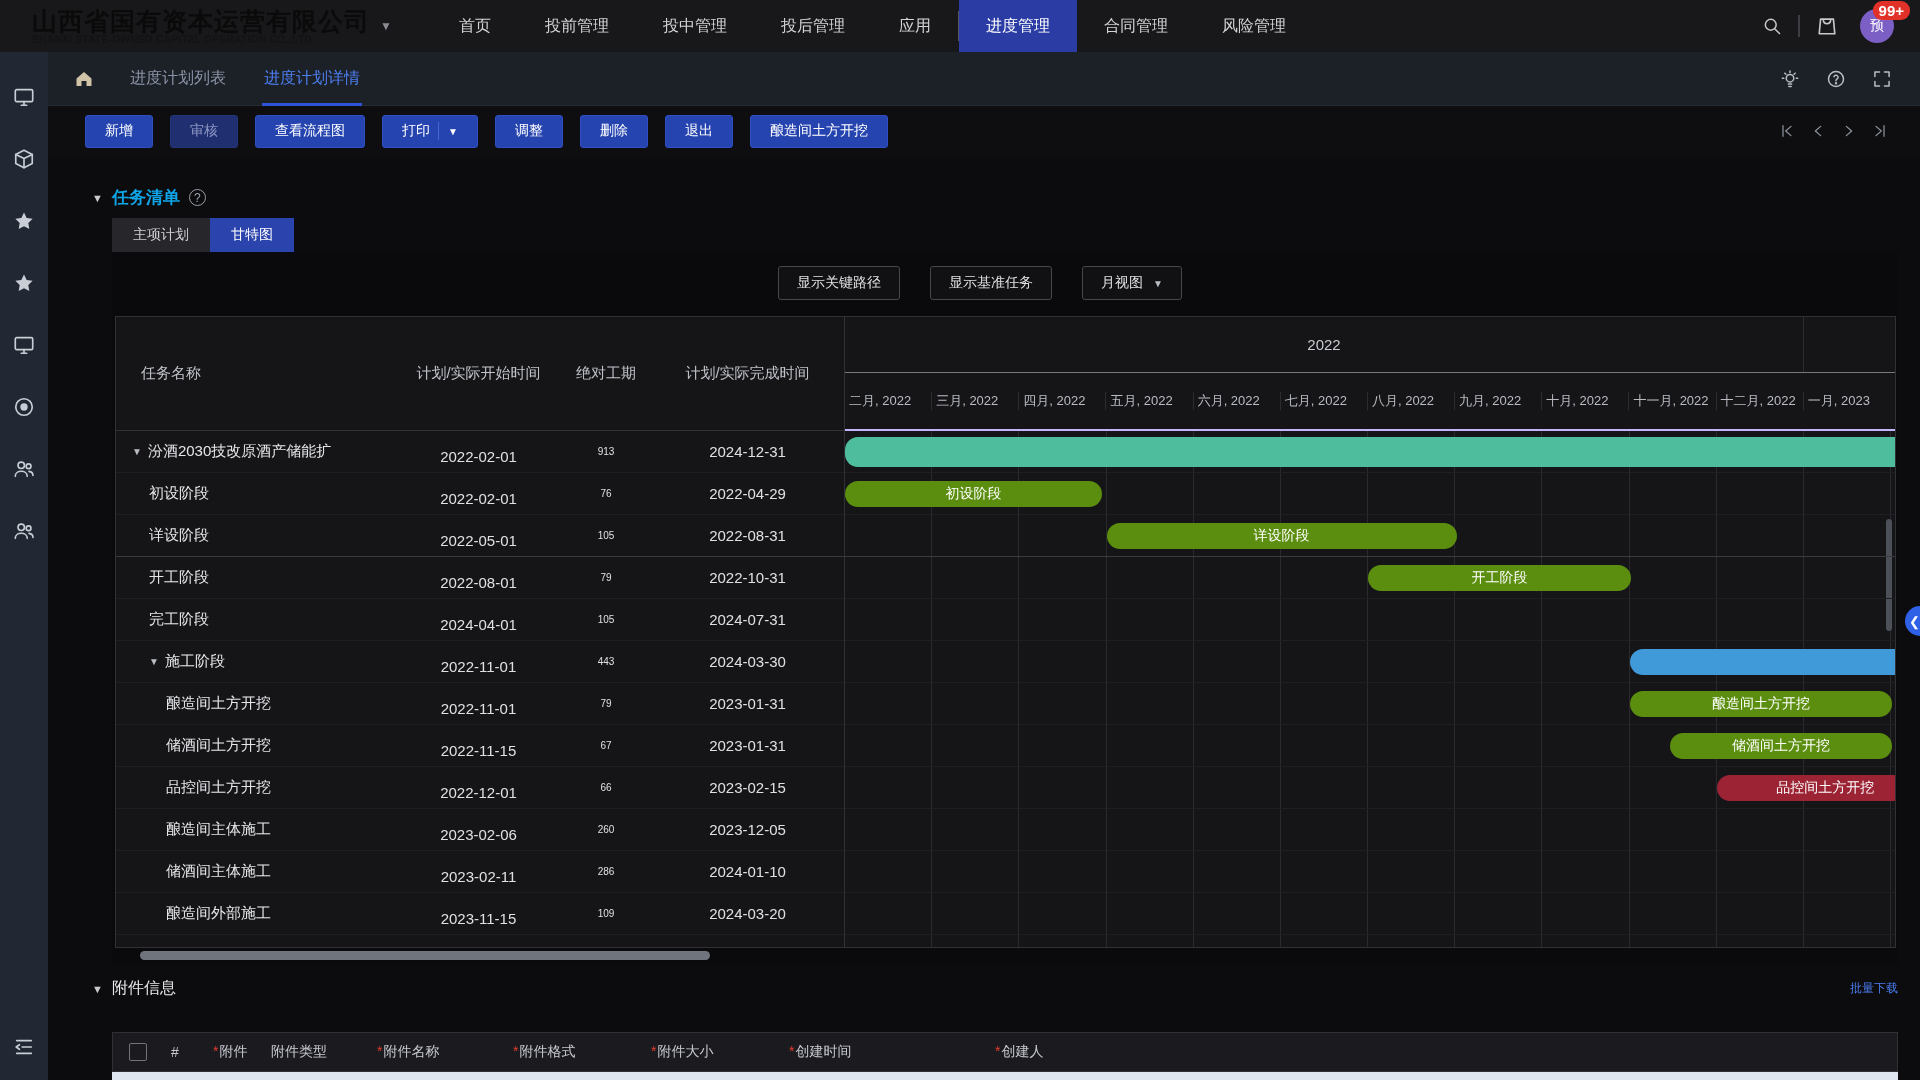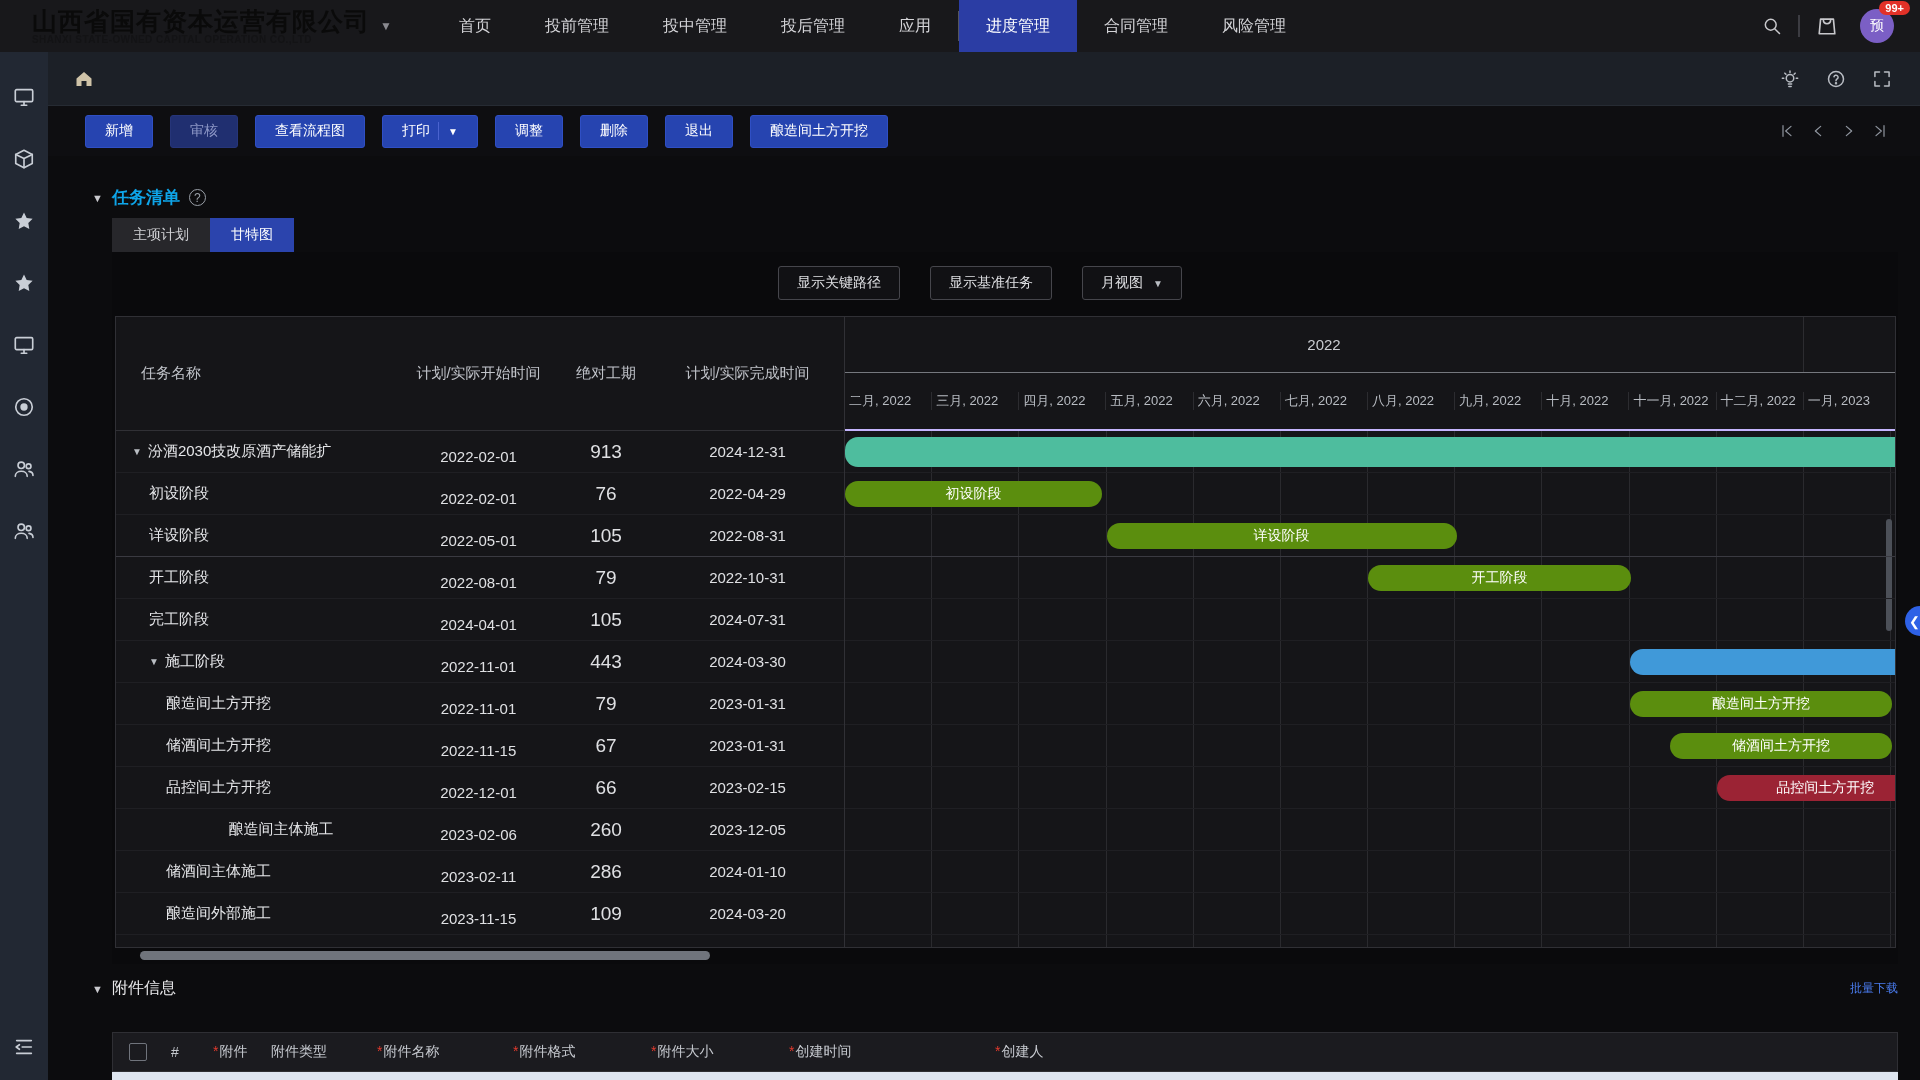--- a/index.html
+++ b/index.html
@@ -16,21 +16,21 @@
   .brand-caret { margin-left:10px; color:#8a8a90; font-size:12px; }
   .main-menu { display:flex; align-items:stretch; height:52px; margin-left:40px; }
   .nav-item { padding:0 27px; line-height:52px; font-size:16px; color:#d4d4d8; cursor:pointer; white-space:nowrap;}
   .nav-item.active { background:#2b3da4; color:#fff; }
   .nav-divider { width:1px; height:30px; background:#55555c; align-self:center; }
   .nav-right { margin-left:auto; margin-right:26px; display:flex; align-items:center; gap:16px; }
   .nr-divider { width:2px; height:22px; background:#3c3c42; }
   .avatar-wrap { position:relative; margin-left:6px; }
   .avatar { width:34px; height:34px; border-radius:50%; background:#7b5fc5; color:#fff;
             font-size:14px; display:flex; align-items:center; justify-content:center; }
-  .badge { position:absolute; top:-8px; right:-16px; background:#e23128; color:#fff; font-size:11px;
+  .badge { position:absolute; top:-8px; right:-16px; background:#e23128; color:#fff; font-size:15px;
            font-weight:700; padding:1px 6px; border-radius:9px; }
 
   
   .sidebar { position:absolute; left:0; top:52px; width:48px; height:1028px; background:#222833;
              display:flex; flex-direction:column; align-items:center; }
   .side-icon { width:22px; height:22px; color:#c9ced6; margin-top:40px; }
   .side-icon:first-child { margin-top:34px; }
   .side-icon svg { width:22px; height:22px; display:block; }
   .side-bottom { margin-top:auto; margin-bottom:22px; }
 
@@ -83,21 +83,21 @@
   .gt-h-name  { width:280px; padding-left:25px; color:#c0c3c9; font-size:15px; }
   .gt-h-start { width:165px; text-align:center; color:#c0c3c9; font-size:15px; }
   .gt-h-dur   { width:90px;  text-align:center; color:#c0c3c9; font-size:15px; }
   .gt-h-fin   { width:193px; text-align:center; color:#c0c3c9; font-size:15px; }
   .gt-left-rows { flex:1; }
   .gt-row { height:42px; display:flex; align-items:center; border-bottom:1px solid #1f1f23; }
   .gt-row.strong { border-bottom:1px solid #3a3a41; }
   .gt-c-name { width:280px; color:#e5e6e9; font-size:15px; white-space:nowrap; overflow:hidden; display:flex; align-items:center;}
   .gt-c-name .tri { color:#b9bdc3; font-size:10px; margin-right:6px; }
   .gt-c-start,.gt-c-fin { color:#dfe0e3; font-size:15px; text-align:center; }
-  .gt-c-start { width:165px;margin-top:9px; } .gt-c-dur { width:90px; color:#dfe0e3; font-size:19px; text-align:center;} .gt-c-fin { width:193px; }
+  .gt-c-start { width:165px;margin-top:9px; } .gt-c-dur { width:90px; color:#dfe0e3; font-size:10px; text-align:center;} .gt-c-fin { width:193px; }
 
   .gt-right { flex:1; border-left:1px solid #303035; overflow:hidden; display:flex; flex-direction:column; position:relative;}
   .gt-year-row { height:56px; display:flex; border-bottom:1px solid #75787e; }
   .year-band { width:959px; flex:none; border-right:1px solid #2c2c30; color:#c9ccd1; font-size:15px;
                display:flex; align-items:center; justify-content:center; }
   .year-band-next { flex:1; }
   .gt-month-row { height:58px; display:flex; border-bottom:2px solid #c4b5fd;align-items:center; }
   .gt-month { width:87.17px; flex:none; border-right:1px solid #2c2c30; color:#b9bdc3; font-size:13px;
               display:flex; align-items:center; padding-left:4px; white-space:nowrap; overflow:hidden; }
   .gt-month:last-child { flex:1; border-right:none; }
@@ -224,20 +224,24 @@
       </svg>
     </span>
   </aside>
 
 <div class="subbar">
   <span class="home-ic">
       <svg viewBox="0 0 24 24" fill="none" stroke="currentColor" stroke-width="1.8" stroke-linecap="round" stroke-linejoin="round">
         <path d="M3 11.5 12 3.5l9 8v9h-6v-6h-6v6H3v-9z" fill="currentColor" stroke="none"></path>
       </svg>
     </span>
+  <div id="bcTabs" style="display:flex;align-items:center;height:54px;">
+      <div class="bc-tab">进度计划列表</div>
+      <div class="bc-tab active">进度计划详情</div>
+    </div>
   <div class="subbar-right" id="subbarRight">
       <span class="sb-ic">
         <svg viewBox="0 0 24 24" fill="none" stroke="currentColor" stroke-width="1.8" stroke-linecap="round" stroke-linejoin="round">
           <circle cx="12" cy="11" r="4.5"></circle>
           <path d="M10 18h4M10.6 21h2.8M12 2.5v1.8M4.5 11H2.8M21.2 11h-1.7M5.8 5l1.3 1.3M18.2 5l-1.3 1.3"></path>
         </svg>
       </span>
       <span class="sb-ic">
         <svg viewBox="0 0 24 24" fill="none" stroke="currentColor" stroke-width="1.8" stroke-linecap="round" stroke-linejoin="round">
           <circle cx="12" cy="12" r="9"></circle>
@@ -403,21 +407,21 @@
           </div>
           <div class="gt-row">
             <div class="gt-c-name" style="padding-left: 50px;">
               <span>品控间土方开挖</span>
             </div>
             <div class="gt-c-start">2022-12-01</div>
             <div class="gt-c-dur">66</div>
             <div class="gt-c-fin">2023-02-15</div>
           </div>
           <div class="gt-row">
-            <div class="gt-c-name" style="padding-left: 50px; justify-content: center;">
+            <div class="gt-c-name" style="padding-left: 50px;">
               <span>酿造间主体施工</span>
             </div>
             <div class="gt-c-start">2023-02-06</div>
             <div class="gt-c-dur">260</div>
             <div class="gt-c-fin">2023-12-05</div>
           </div>
           <div class="gt-row">
             <div class="gt-c-name" style="padding-left: 50px;">
               <span>储酒间主体施工</span>
             </div>

